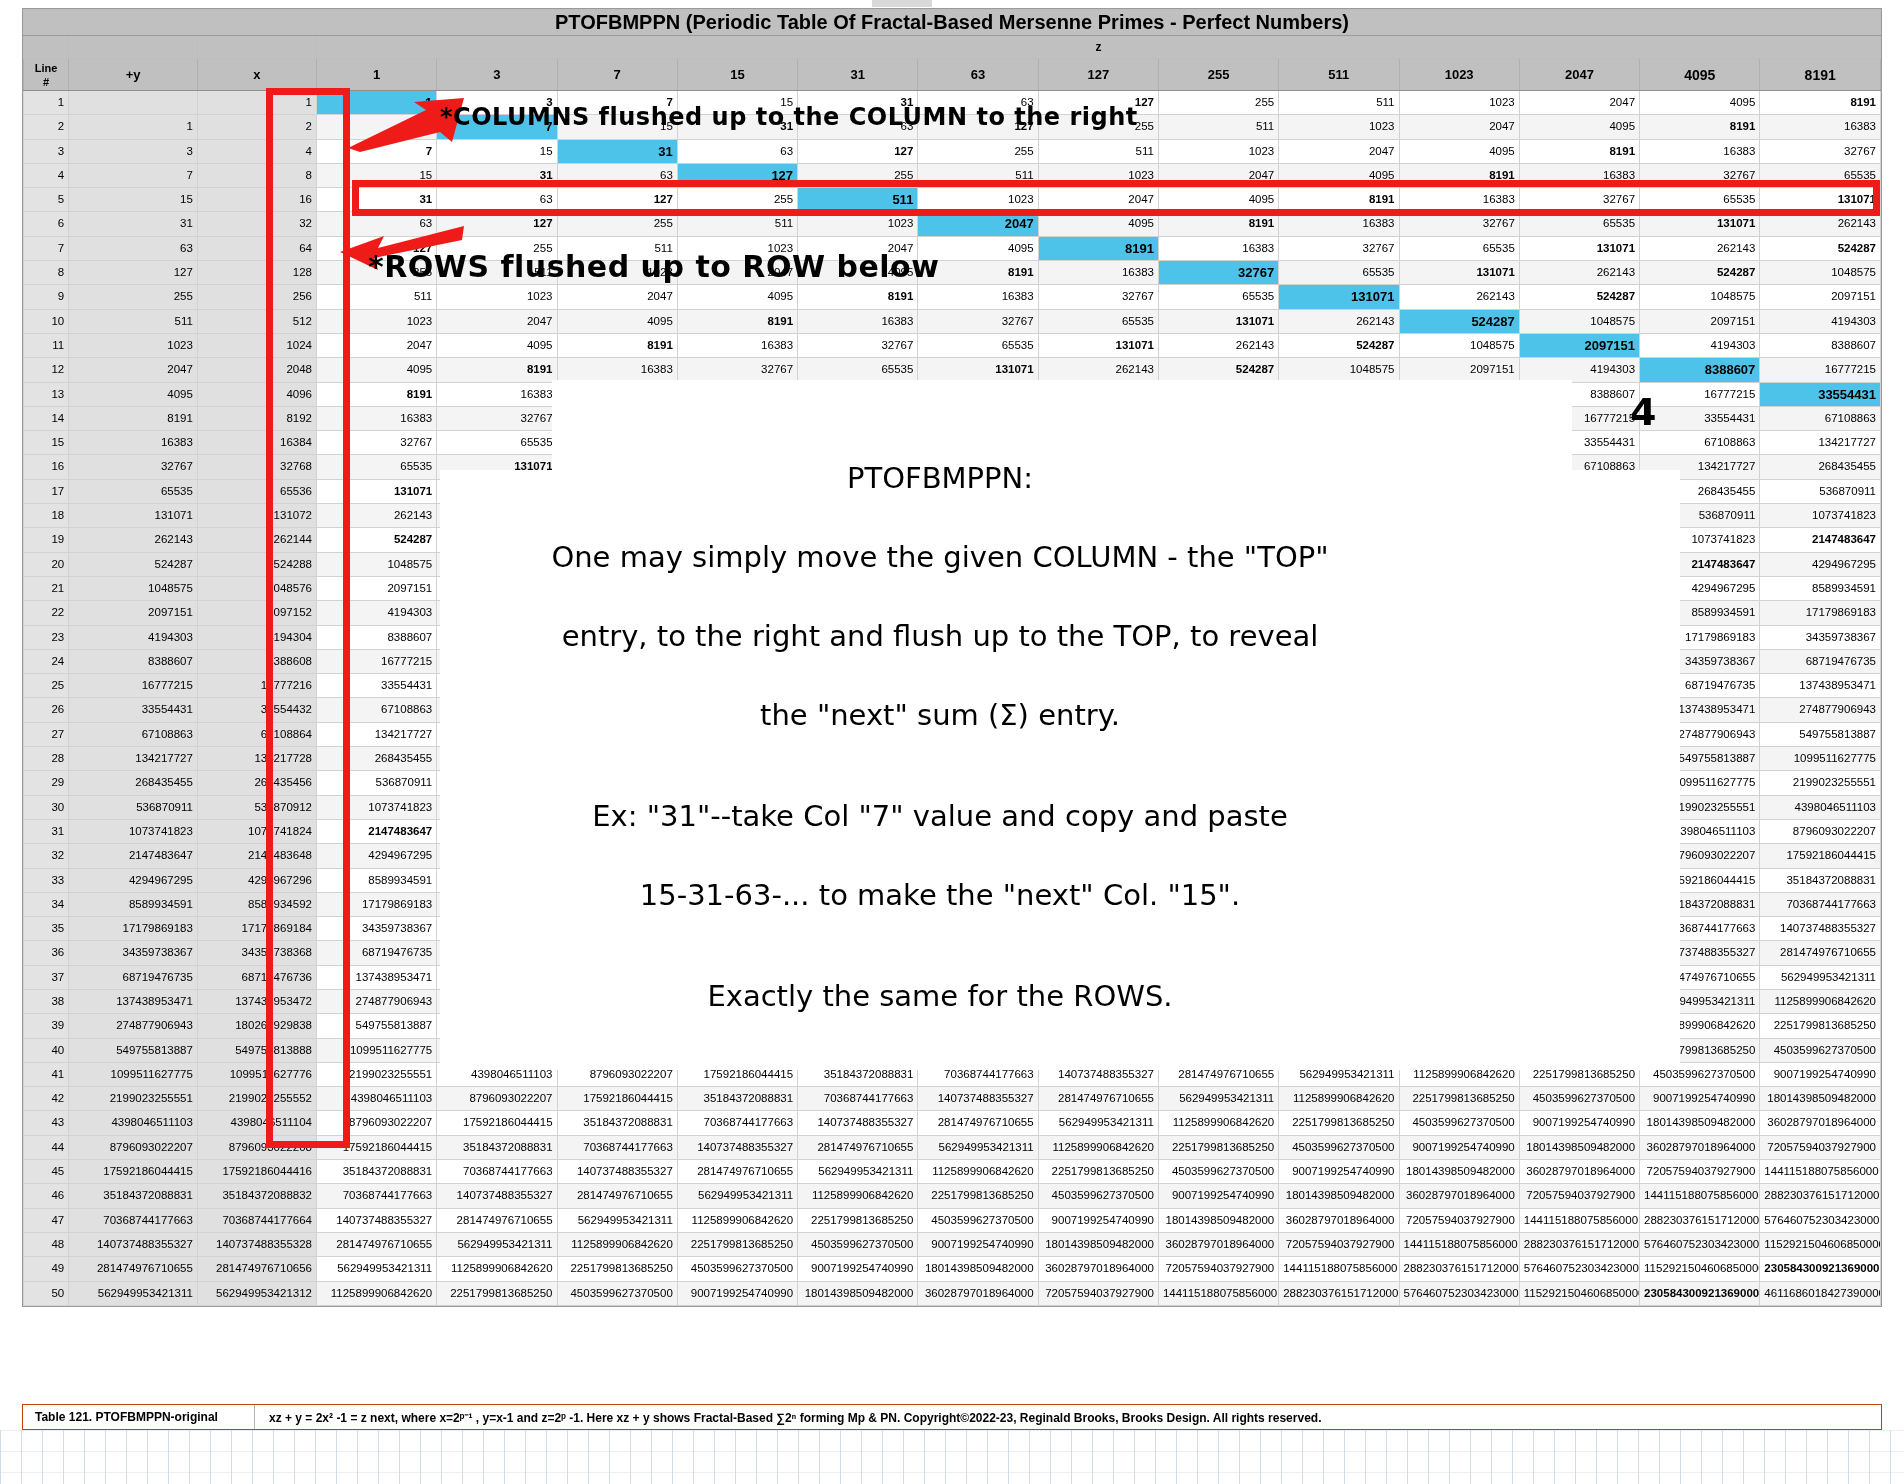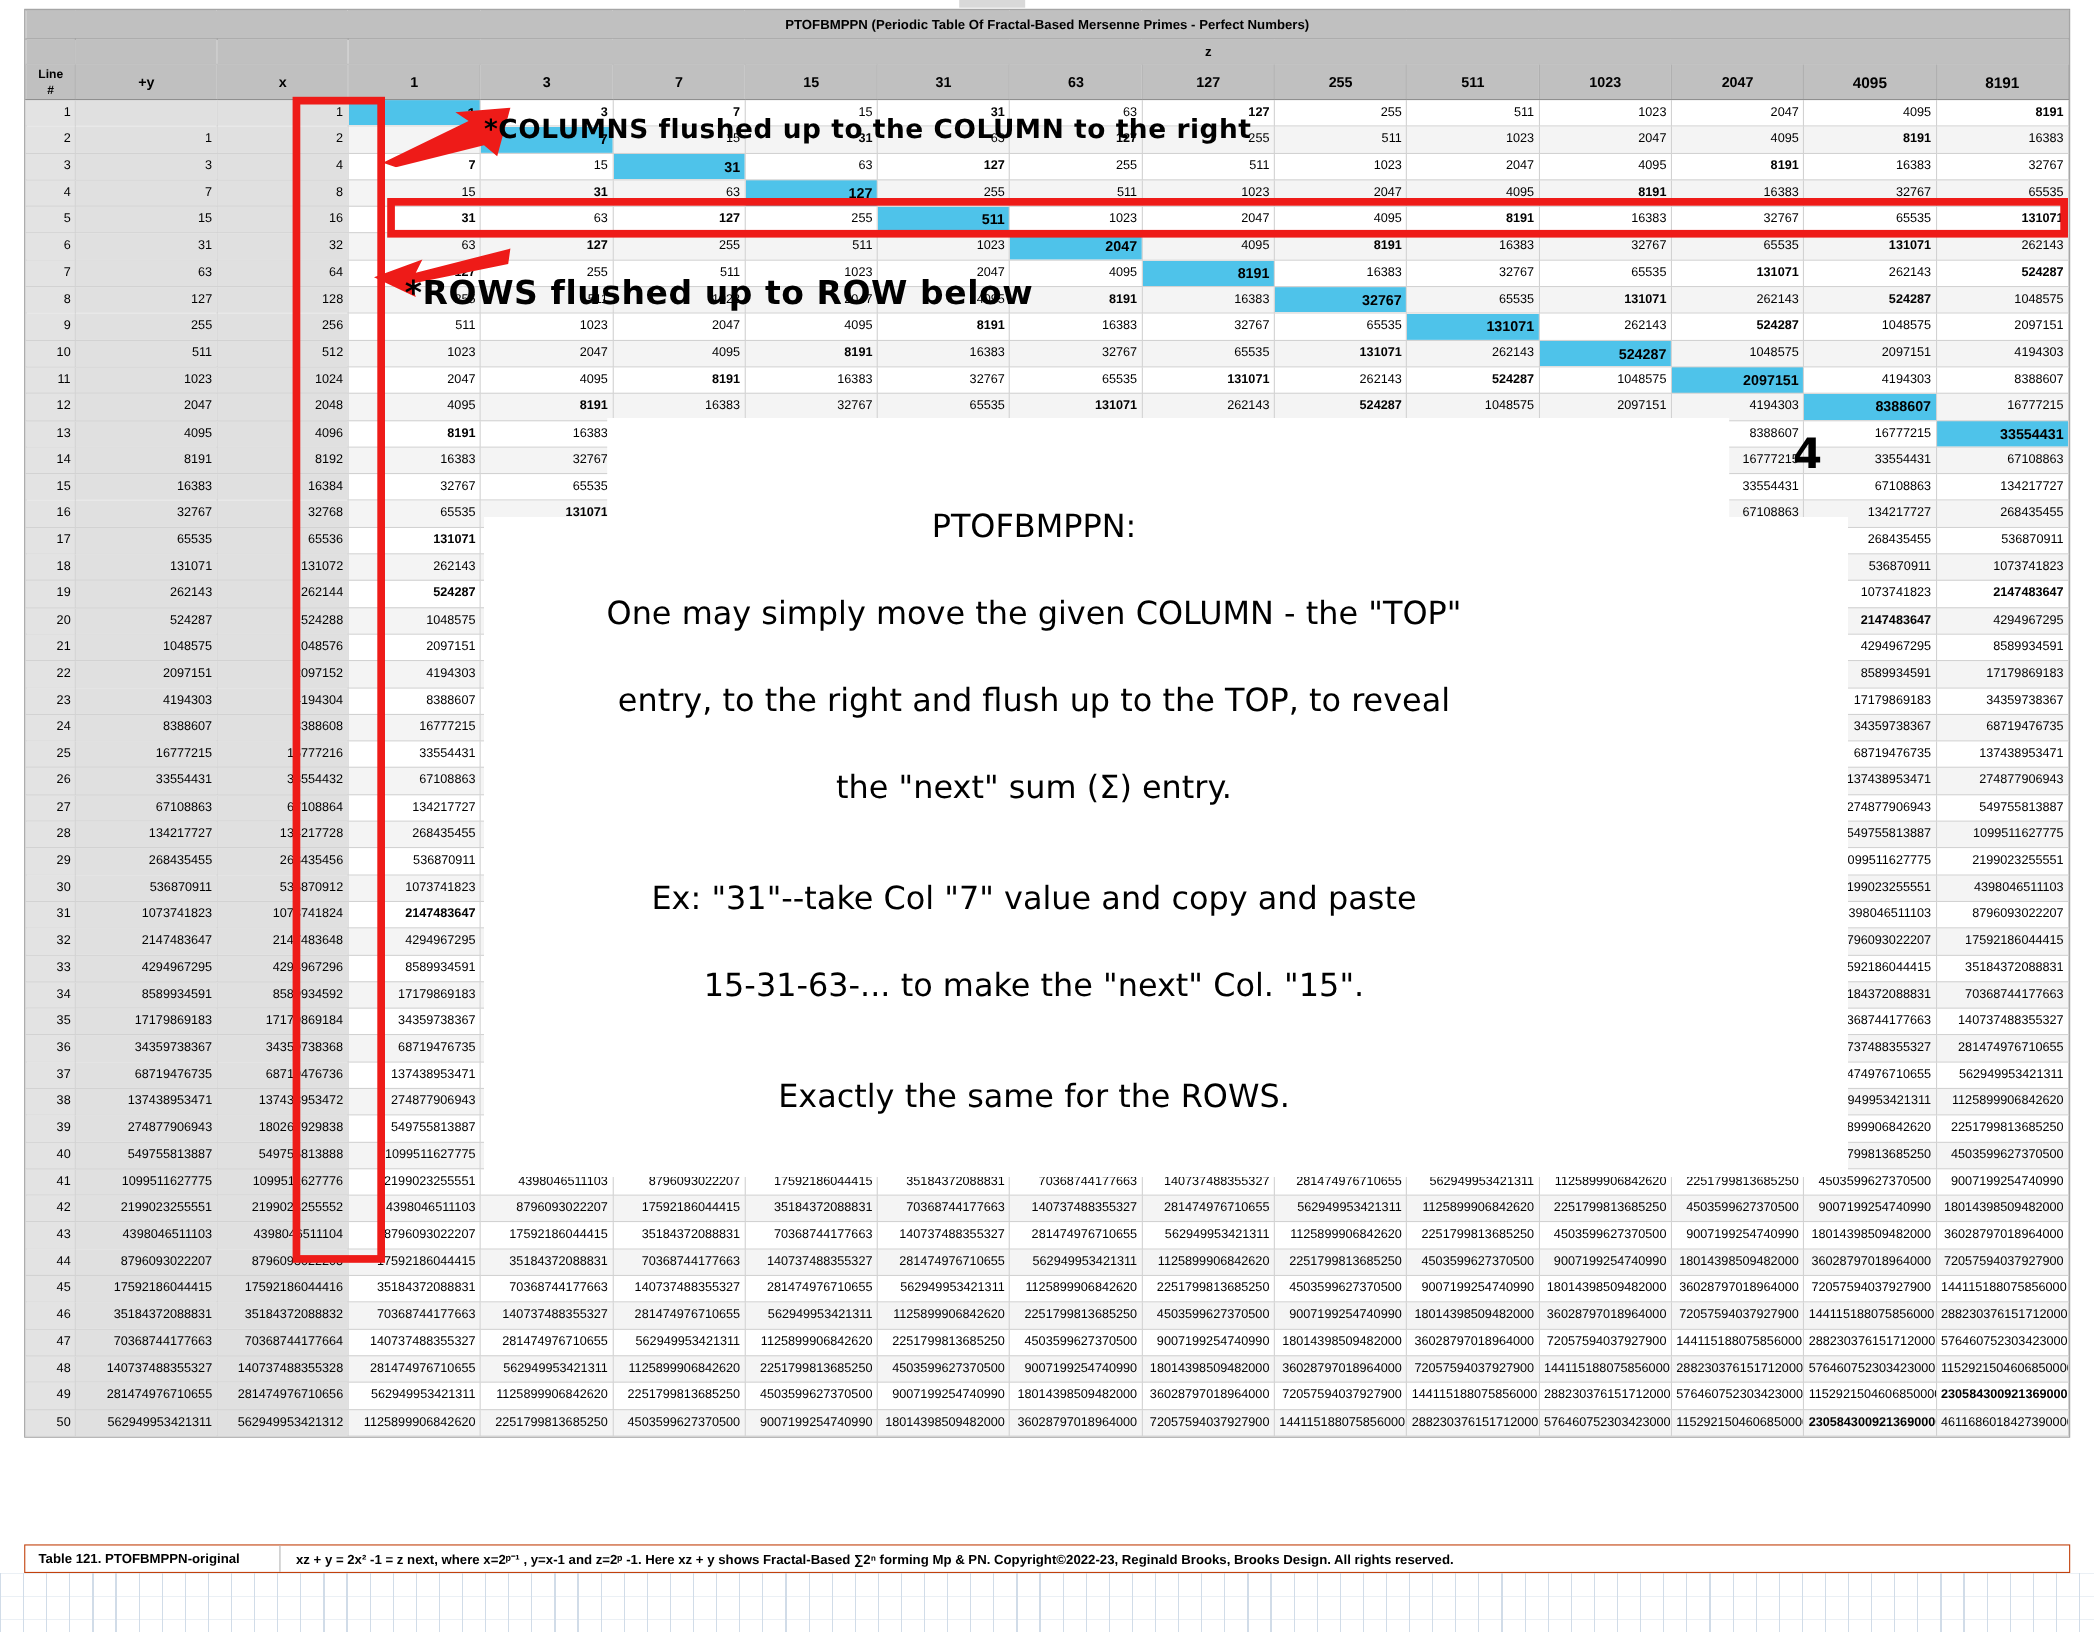--- a/index.html
+++ b/index.html
@@ -59,21 +59,21 @@
     white-space: nowrap;
     font-weight: normal;
     color: #000;
   }
 
   
   tr.title-row td {
     background: #c0c0c0;
     height: 25px; line-height: 25px;
     text-align: center;
-    font-size: 12px;
+    font-size: 20px;
     font-weight: bold;
     border: 1px solid #bdbdbd;
     border-bottom: 1px solid #9a9a9a;
   }
   tr.zband td {
     background: #c0c0c0;
     height: 22px; line-height: 22px;
     text-align: center;
     font-size: 12px;
     font-weight: bold;

